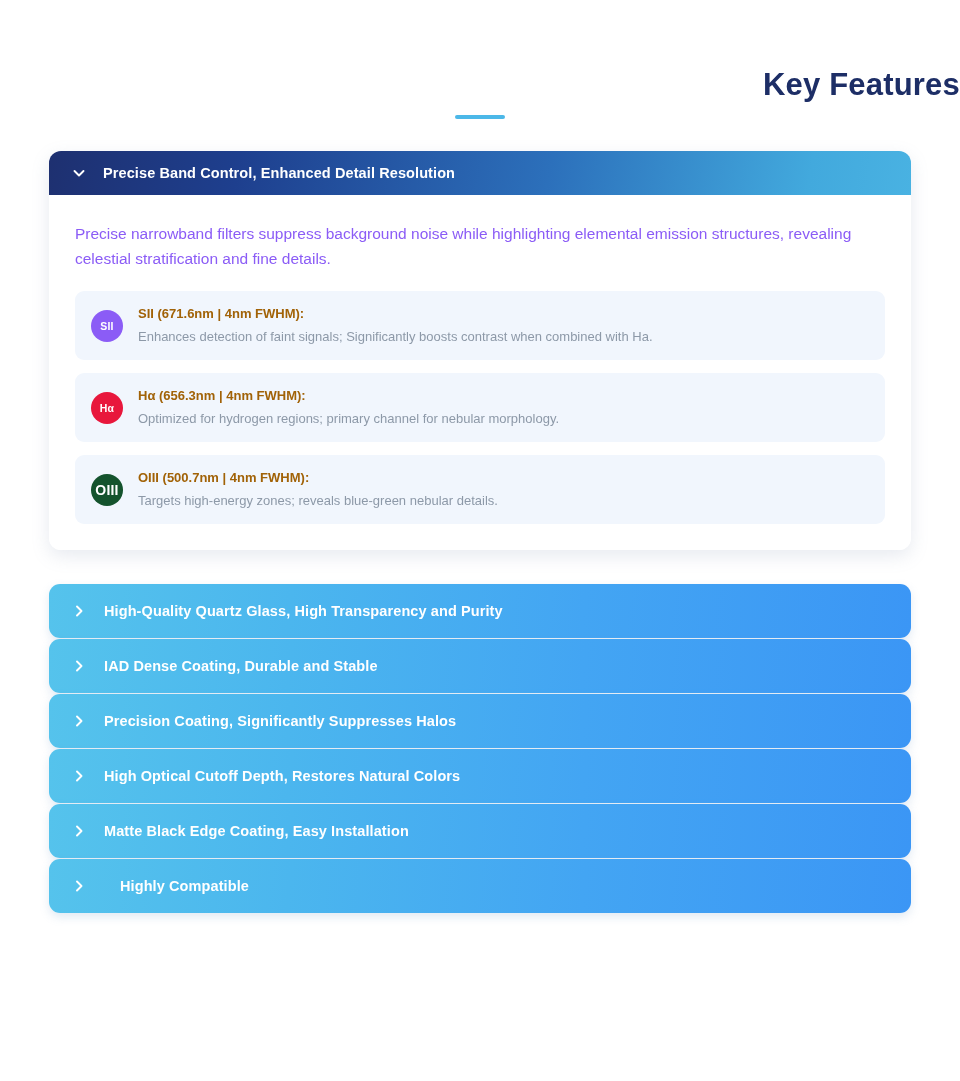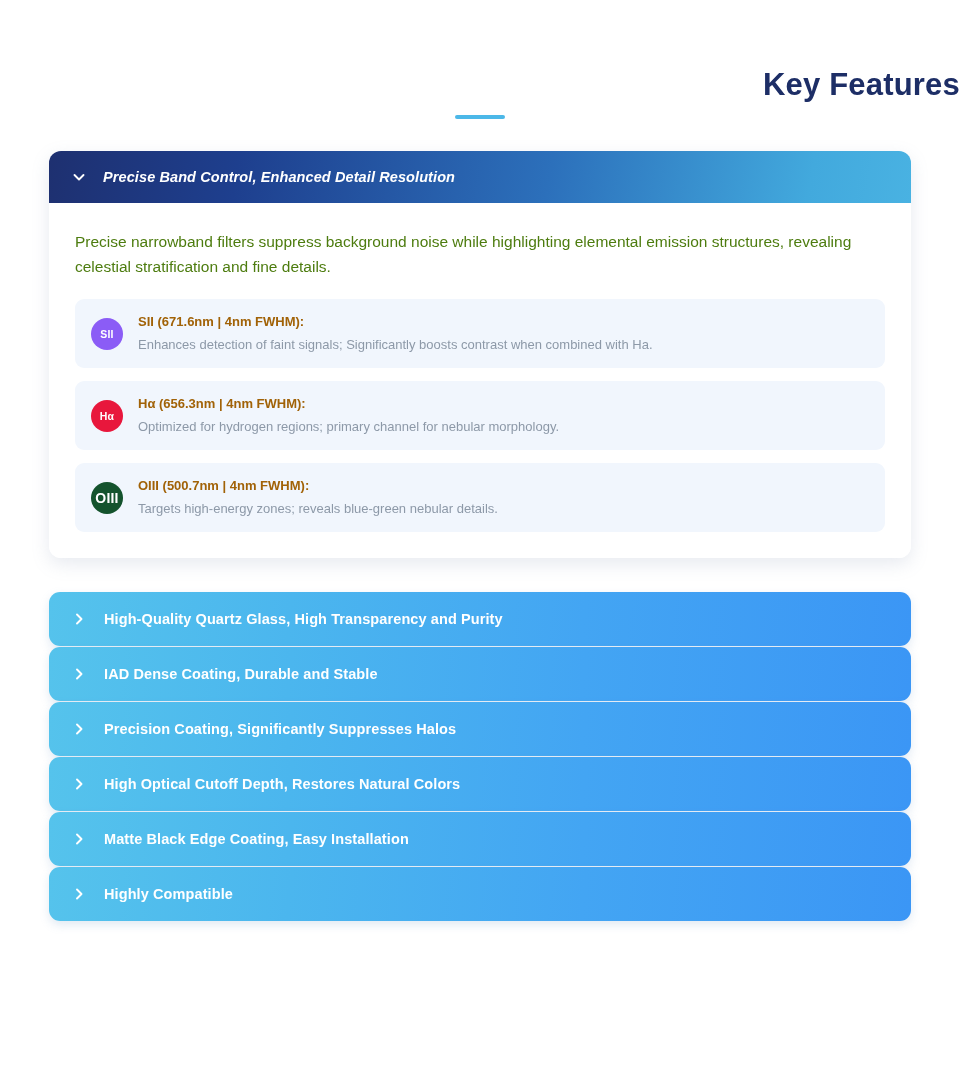--- a/index.html
+++ b/index.html
@@ -51,26 +51,25 @@
     position: relative;
     border-radius: 12px;
     background: #ffffff;
     box-shadow: 0 6px 18px rgba(120,140,170,0.18);
     margin-bottom: 34px;
   }
 
   .acc-header-open {
     display: flex;
     align-items: center;
-    height: 52px;
+    height: 44px;
     padding: 0 22px;
     border-radius: 12px 12px 0 0;
     background: linear-gradient(100deg, #1e3070 0%, #1e3f8e 22%, #2c70bb 58%, #42a9dd 88%, #49b2e2 100%);
     cursor: pointer;
-    font-style: italic;
   }
   .acc-header-open .chev {
     flex: 0 0 auto;
     width: 16px;
     height: 16px;
     margin-right: 16px;
     color: #ffffff;
     display: flex;
     align-items: center;
     justify-content: center;
@@ -84,21 +83,21 @@
 
   .acc-body {
     padding: 26px 26px 26px 26px;
     border-radius: 0 0 12px 12px;
     background: #ffffff;
   }
 
   .acc-desc {
     font-size: 15.5px;
     line-height: 1.62;
-    color: #4d7c0f;
+    color: #8b5cf6;
     margin-bottom: 20px;
     max-width: 790px;
   }
 
   
   .feat-row {
     display: flex;
     align-items: center;
     background: #f1f6fd;
     border-radius: 9px;
@@ -141,21 +140,21 @@
     display: flex;
     align-items: center;
     height: 54px;
     padding: 0 22px;
     border-radius: 11px;
     background: linear-gradient(95deg, #55c3ec 0%, #4bb6ee 28%, #43a5f3 62%, #3b96f5 100%);
     box-shadow: 0 4px 10px rgba(120,160,200,0.22);
     margin-bottom: 1px;
     cursor: pointer;
   }
-  .acc-bar:last-child { margin-bottom: 0; }
+  .acc-bar:last-child { margin-bottom: 0; gap: 16px; }
   .acc-bar .chev {
     flex: 0 0 auto;
     width: 16px;
     height: 16px;
     margin-right: 17px;
     color: #ffffff;
     display: flex;
     align-items: center;
     justify-content: center;
   }

